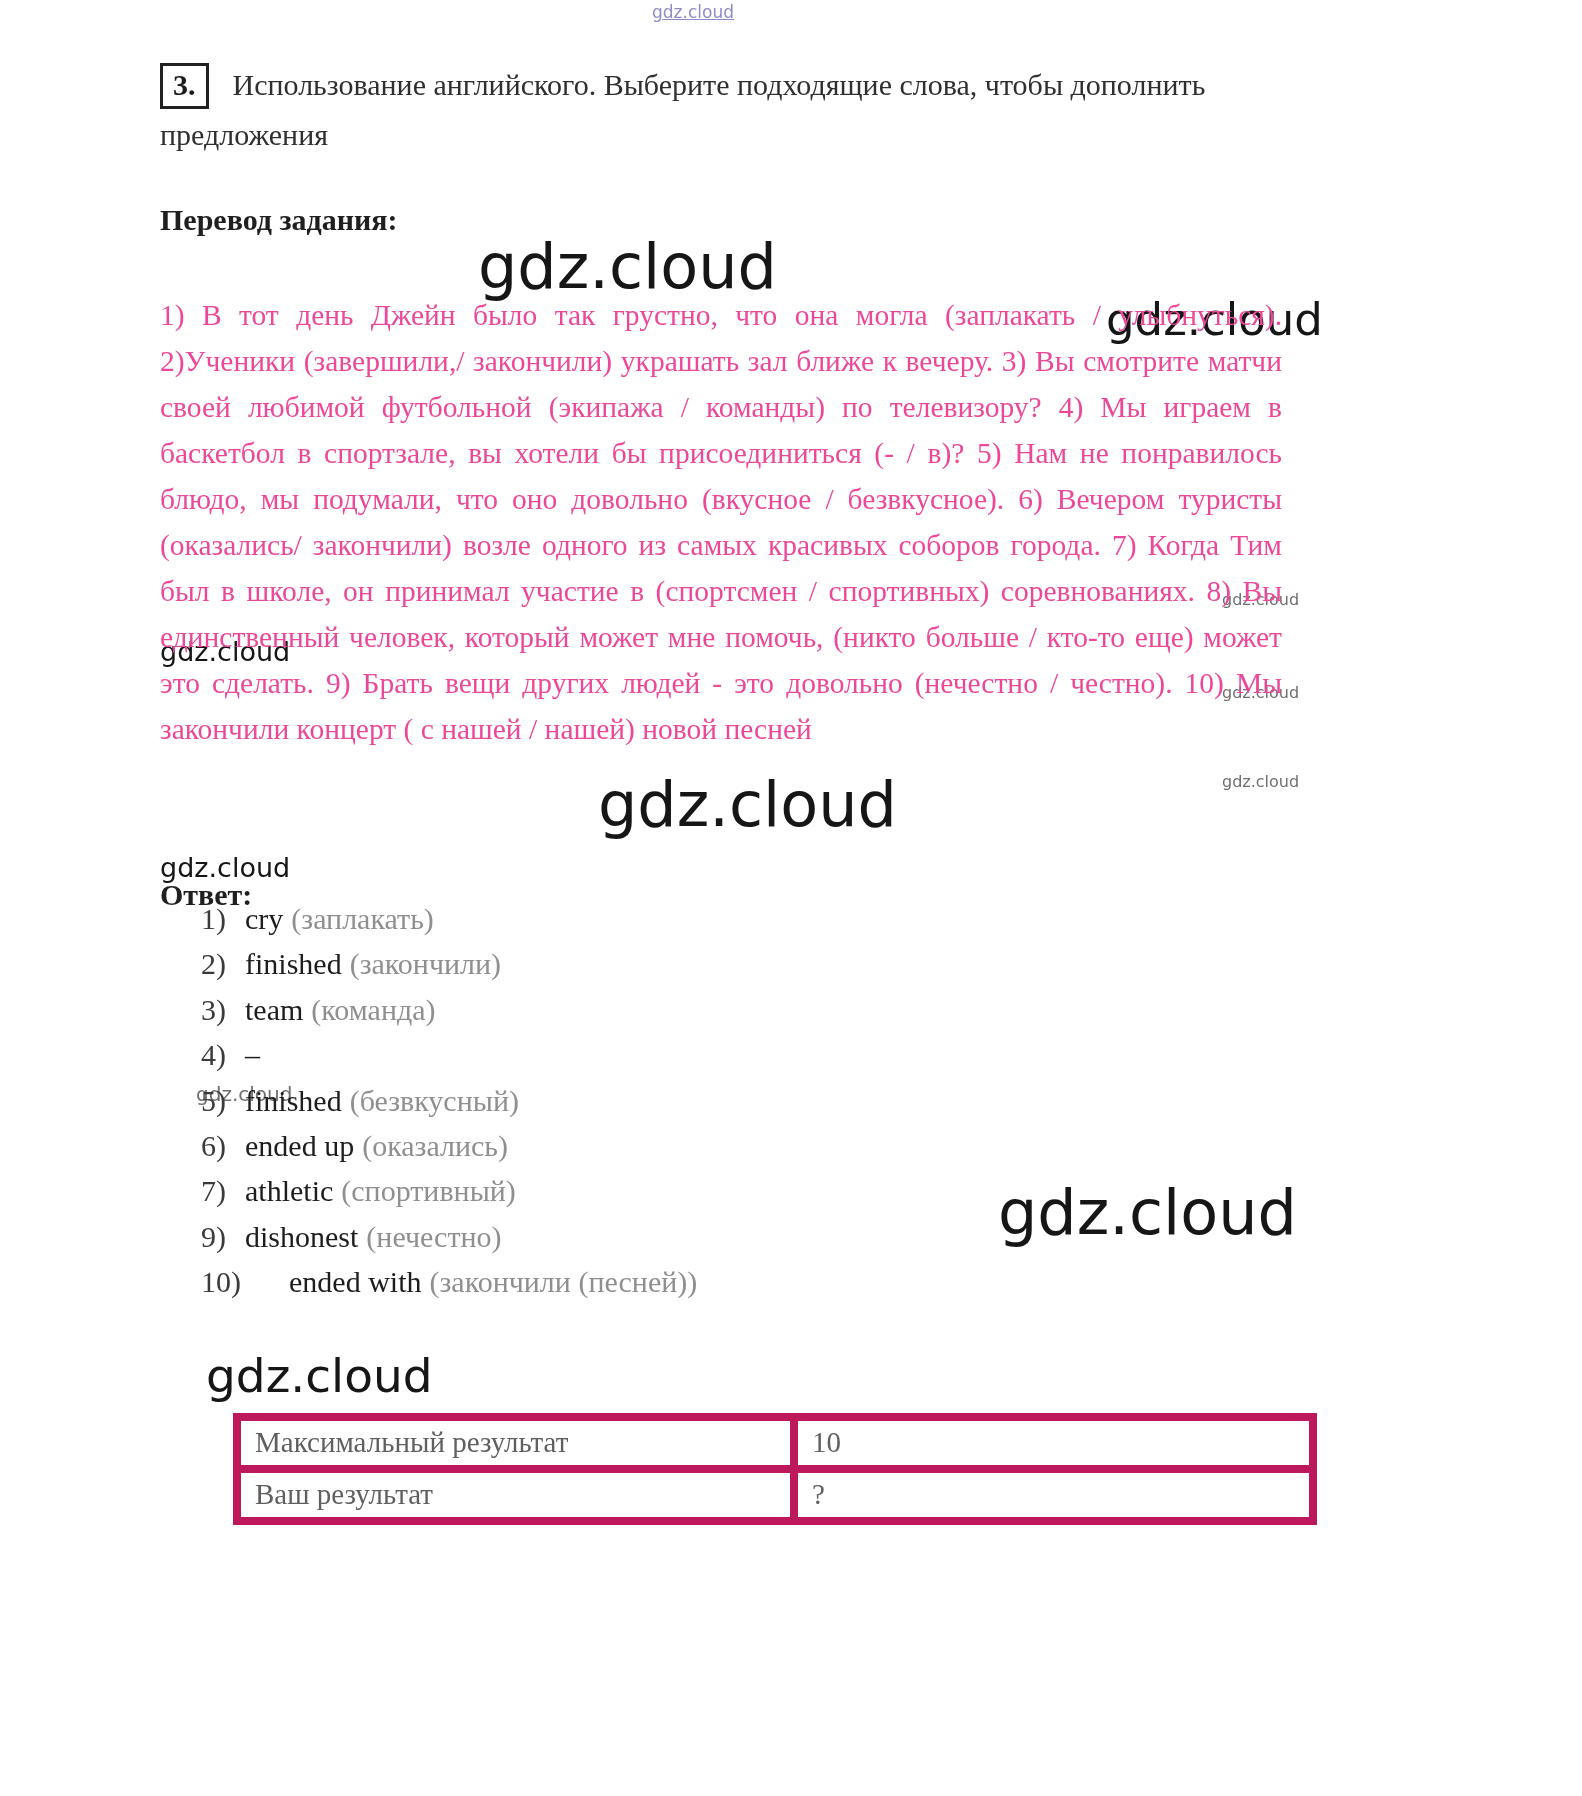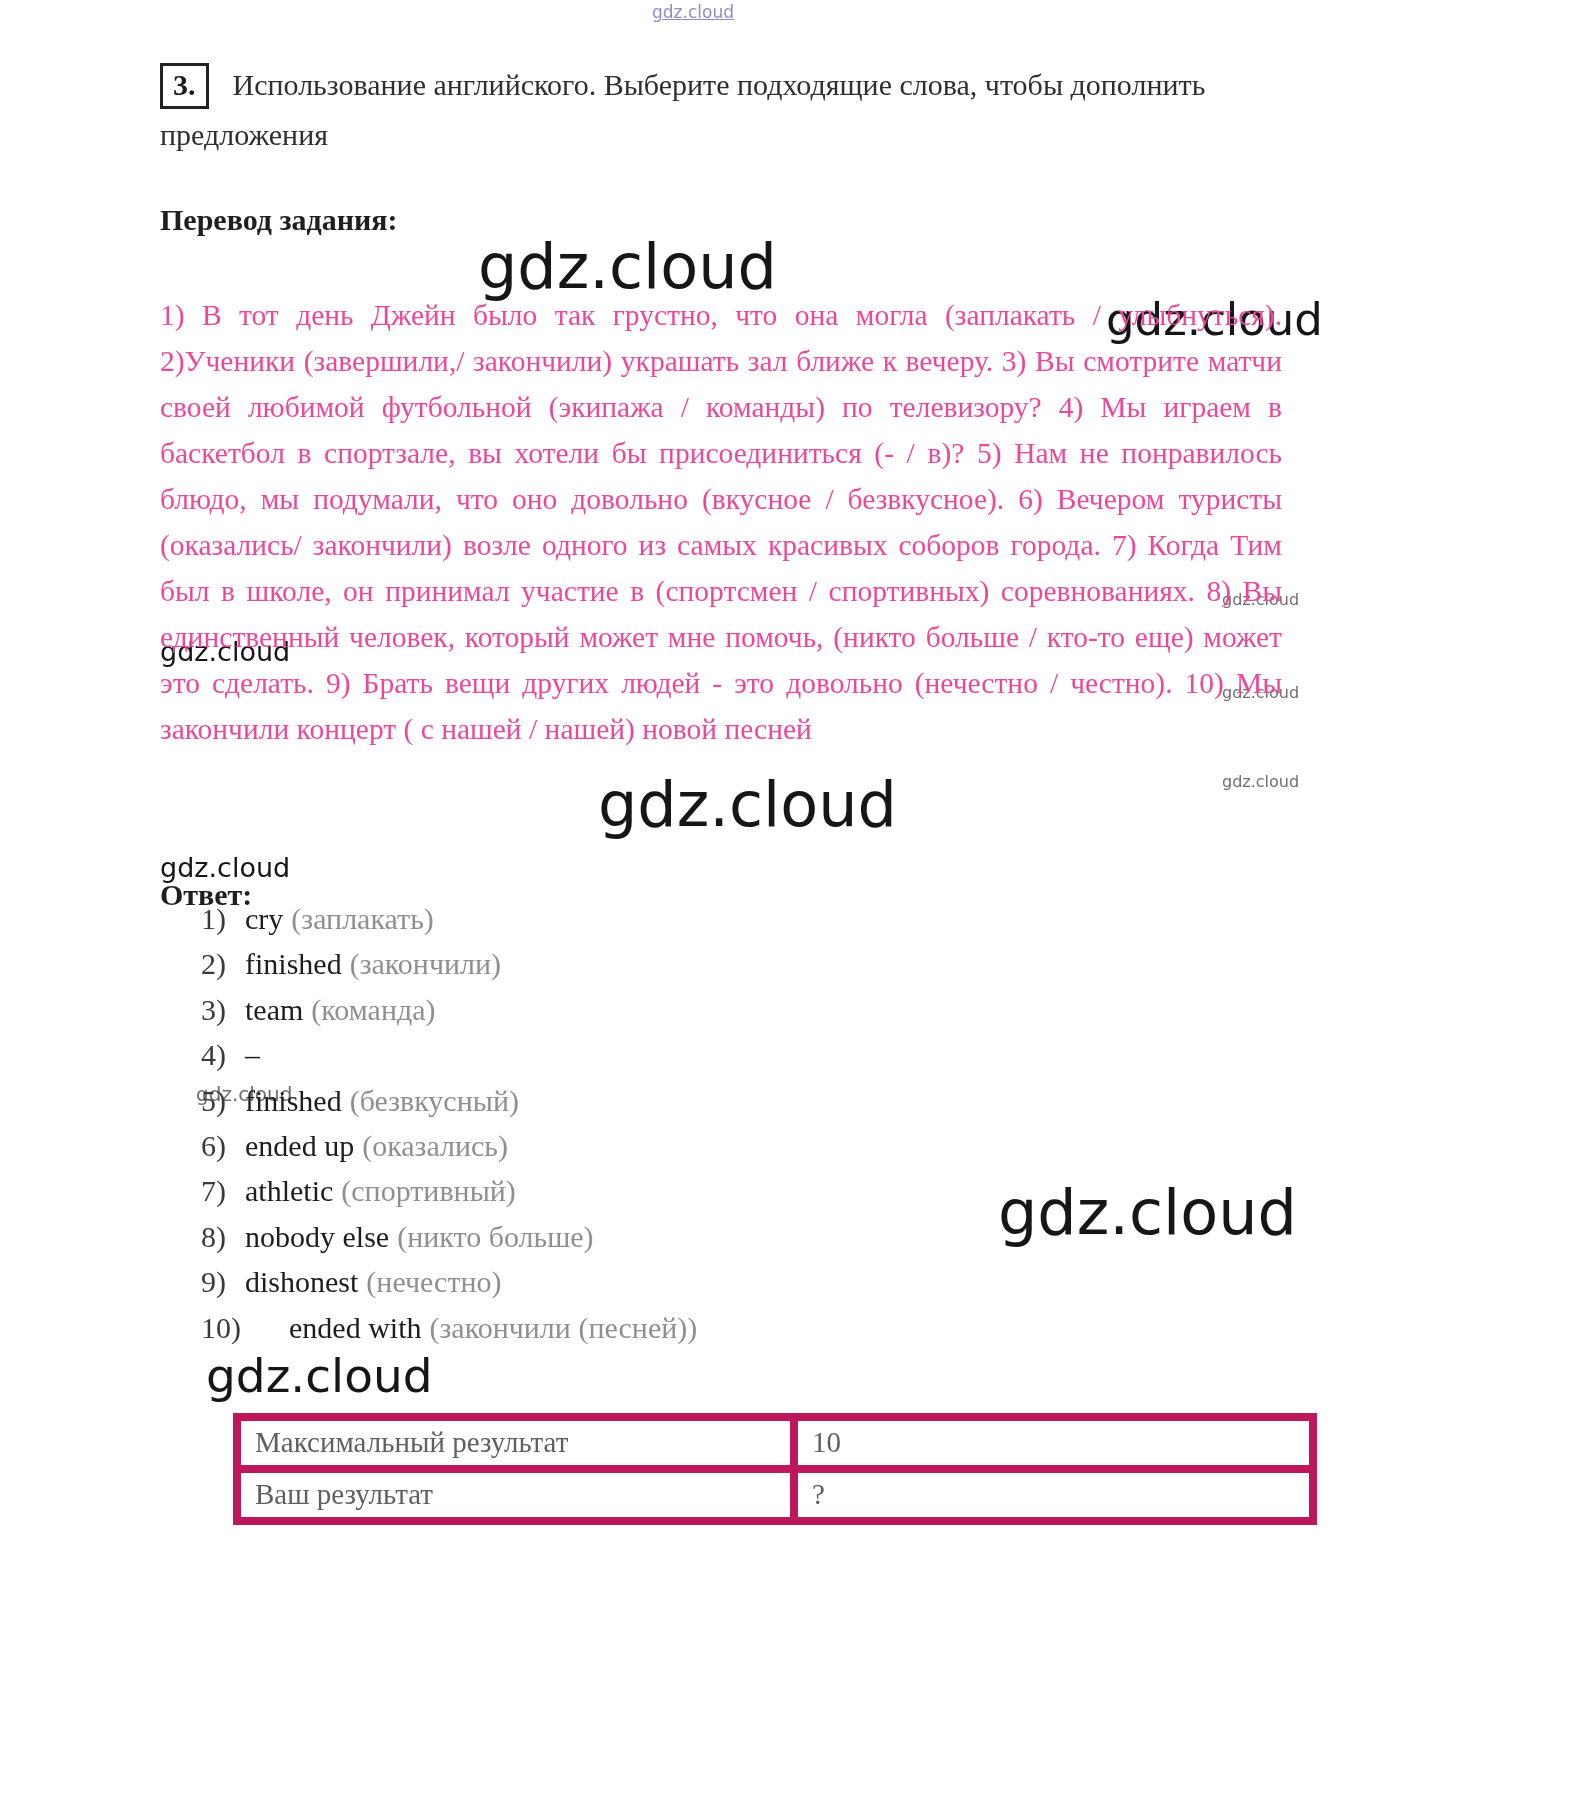--- a/index.html
+++ b/index.html
@@ -133,23 +133,20 @@
     <div class="answer-row">
       <span class="a-num">5)</span><span class="a-en">finished</span><span class="a-ru">(безвкусный)</span>
     </div>
     <div class="answer-row">
       <span class="a-num">6)</span><span class="a-en">ended up</span><span class="a-ru">(оказались)</span>
     </div>
     <div class="answer-row">
       <span class="a-num">7)</span><span class="a-en">athletic</span><span class="a-ru">(спортивный)</span>
     </div>
     <div class="answer-row">
-      <span class="a-num">8)</span><span class="a-en">nobody else</span><span class="a-ru">(никто больше)</span>
-    </div>
-    <div class="answer-row">
       <span class="a-num">9)</span><span class="a-en">dishonest</span><span class="a-ru">(нечестно)</span>
     </div>
     <div class="answer-row">
       <span class="a-num">10)</span><span class="a-en">ended with</span><span class="a-ru">(закончили (песней))</span>
     </div>
   </div>
 
   <table class="result-table">
     <tbody>
       <tr>

